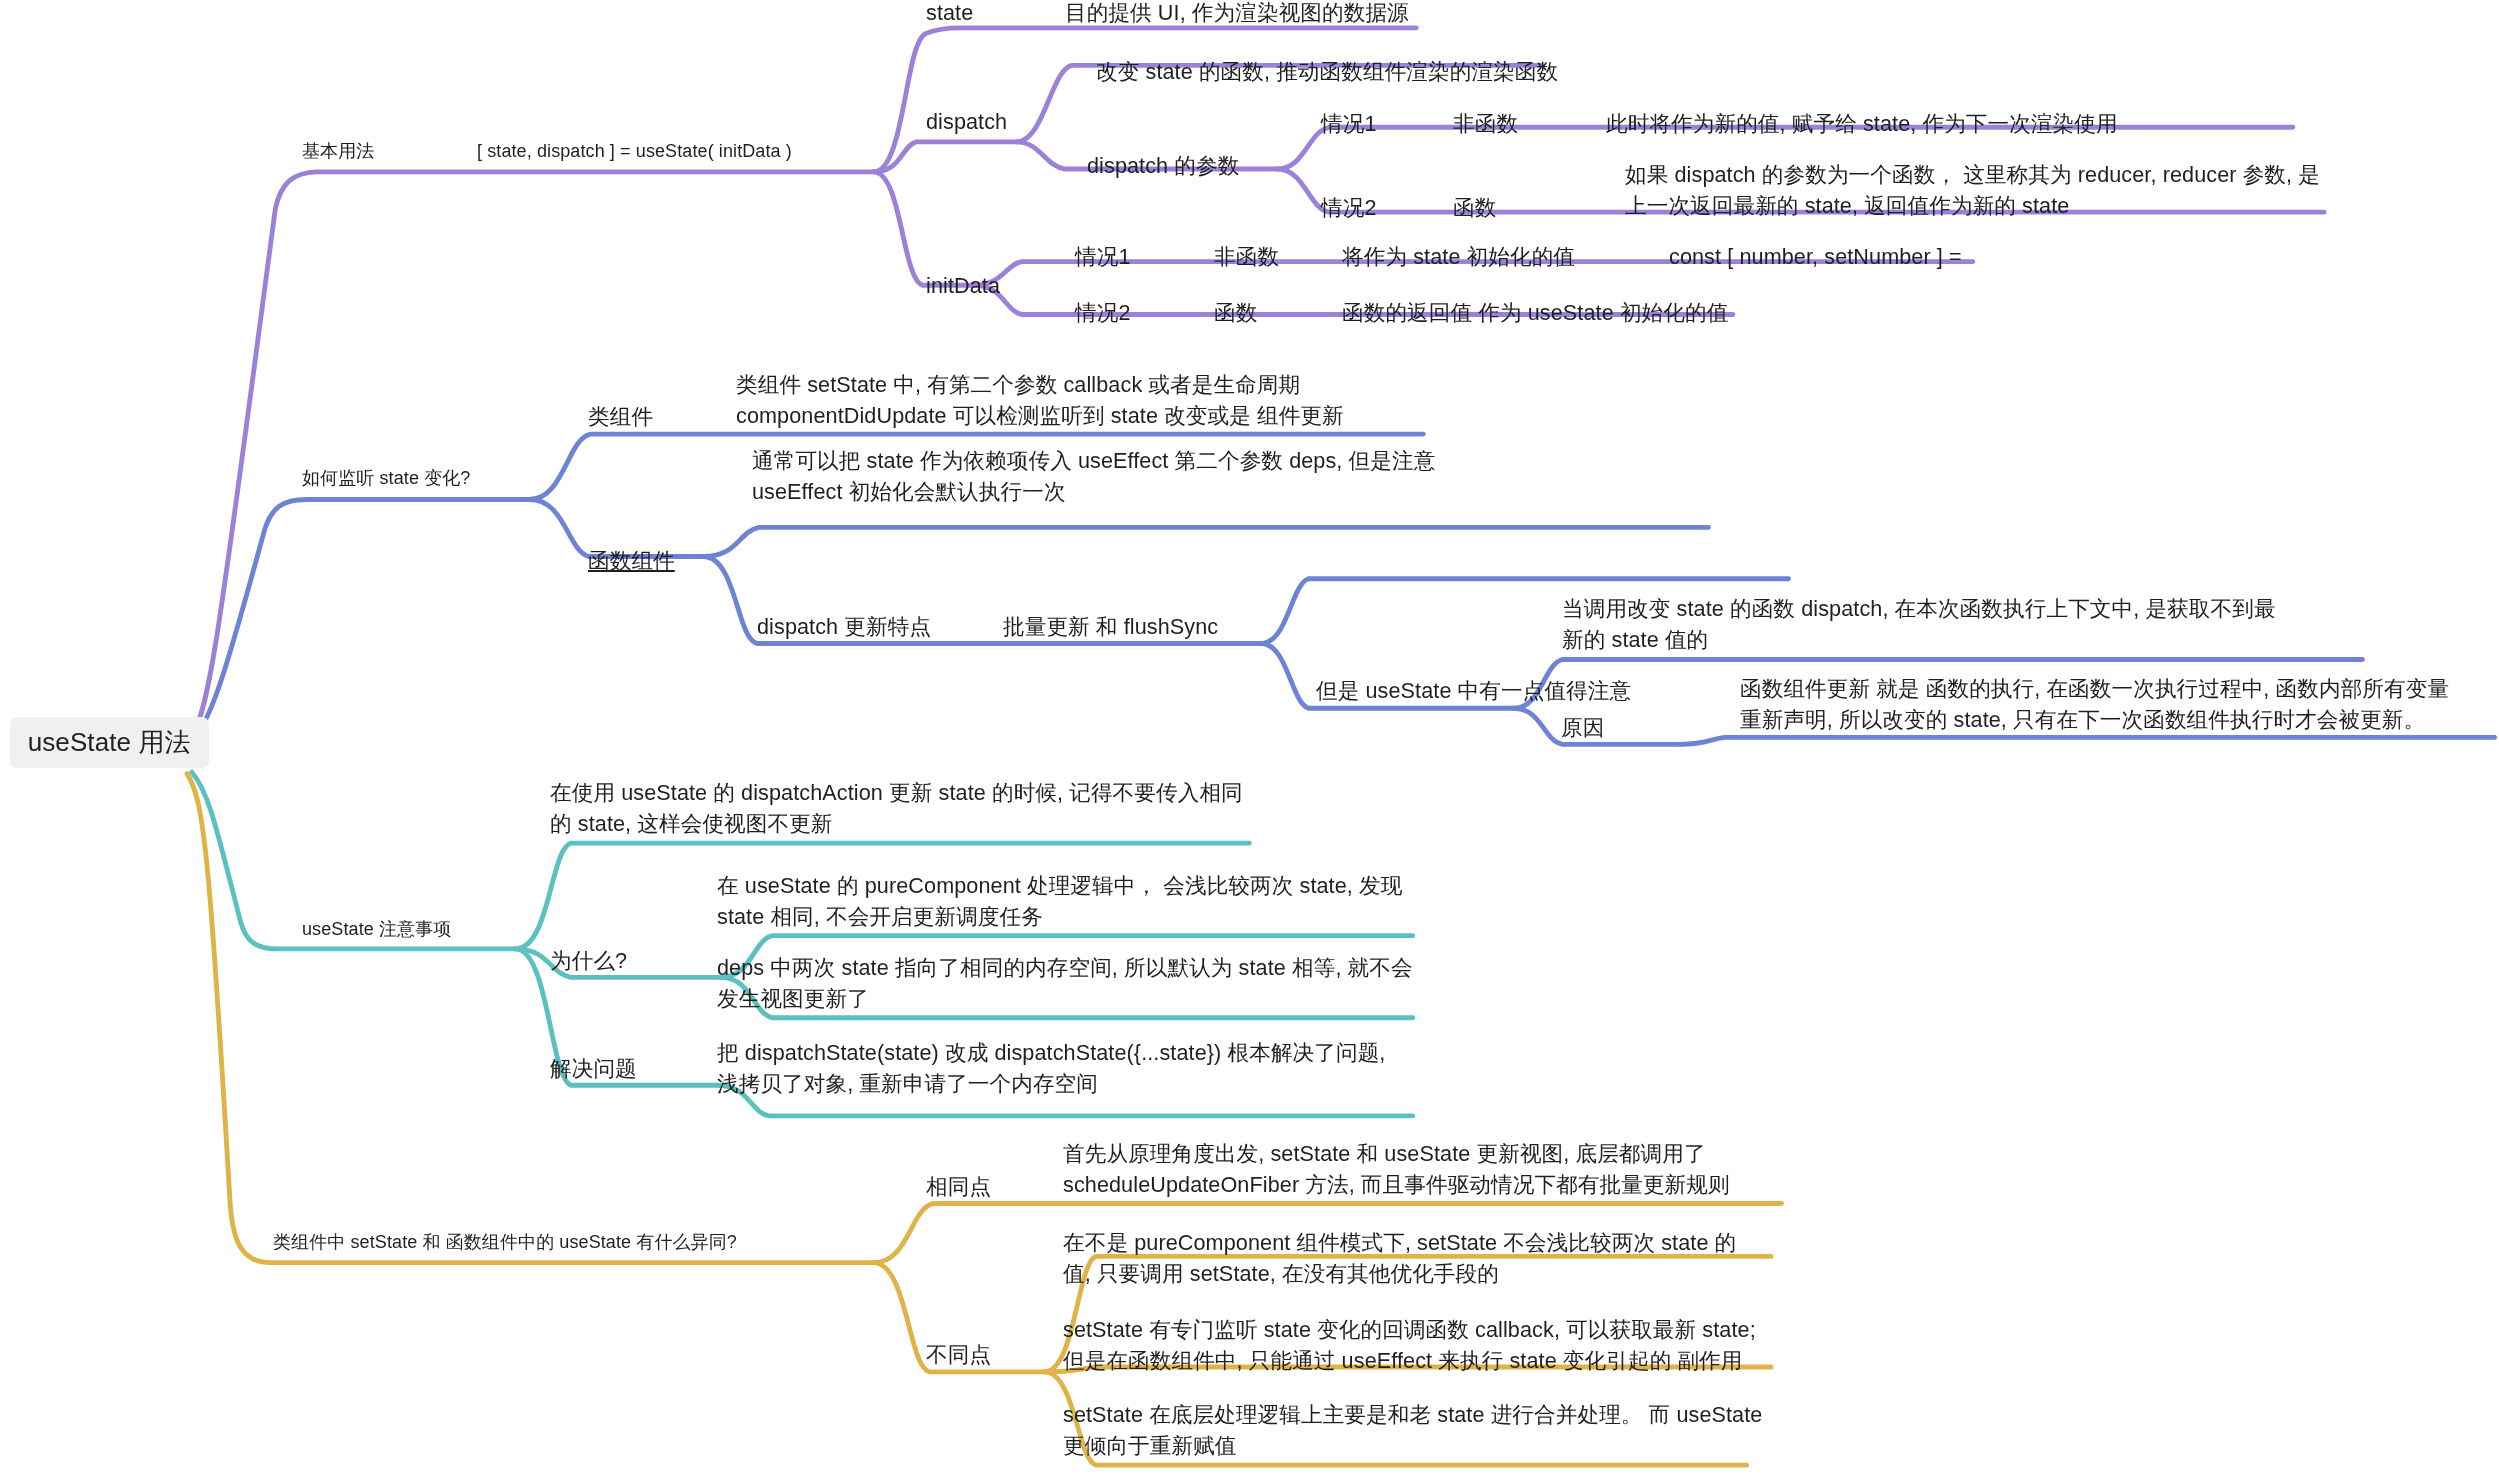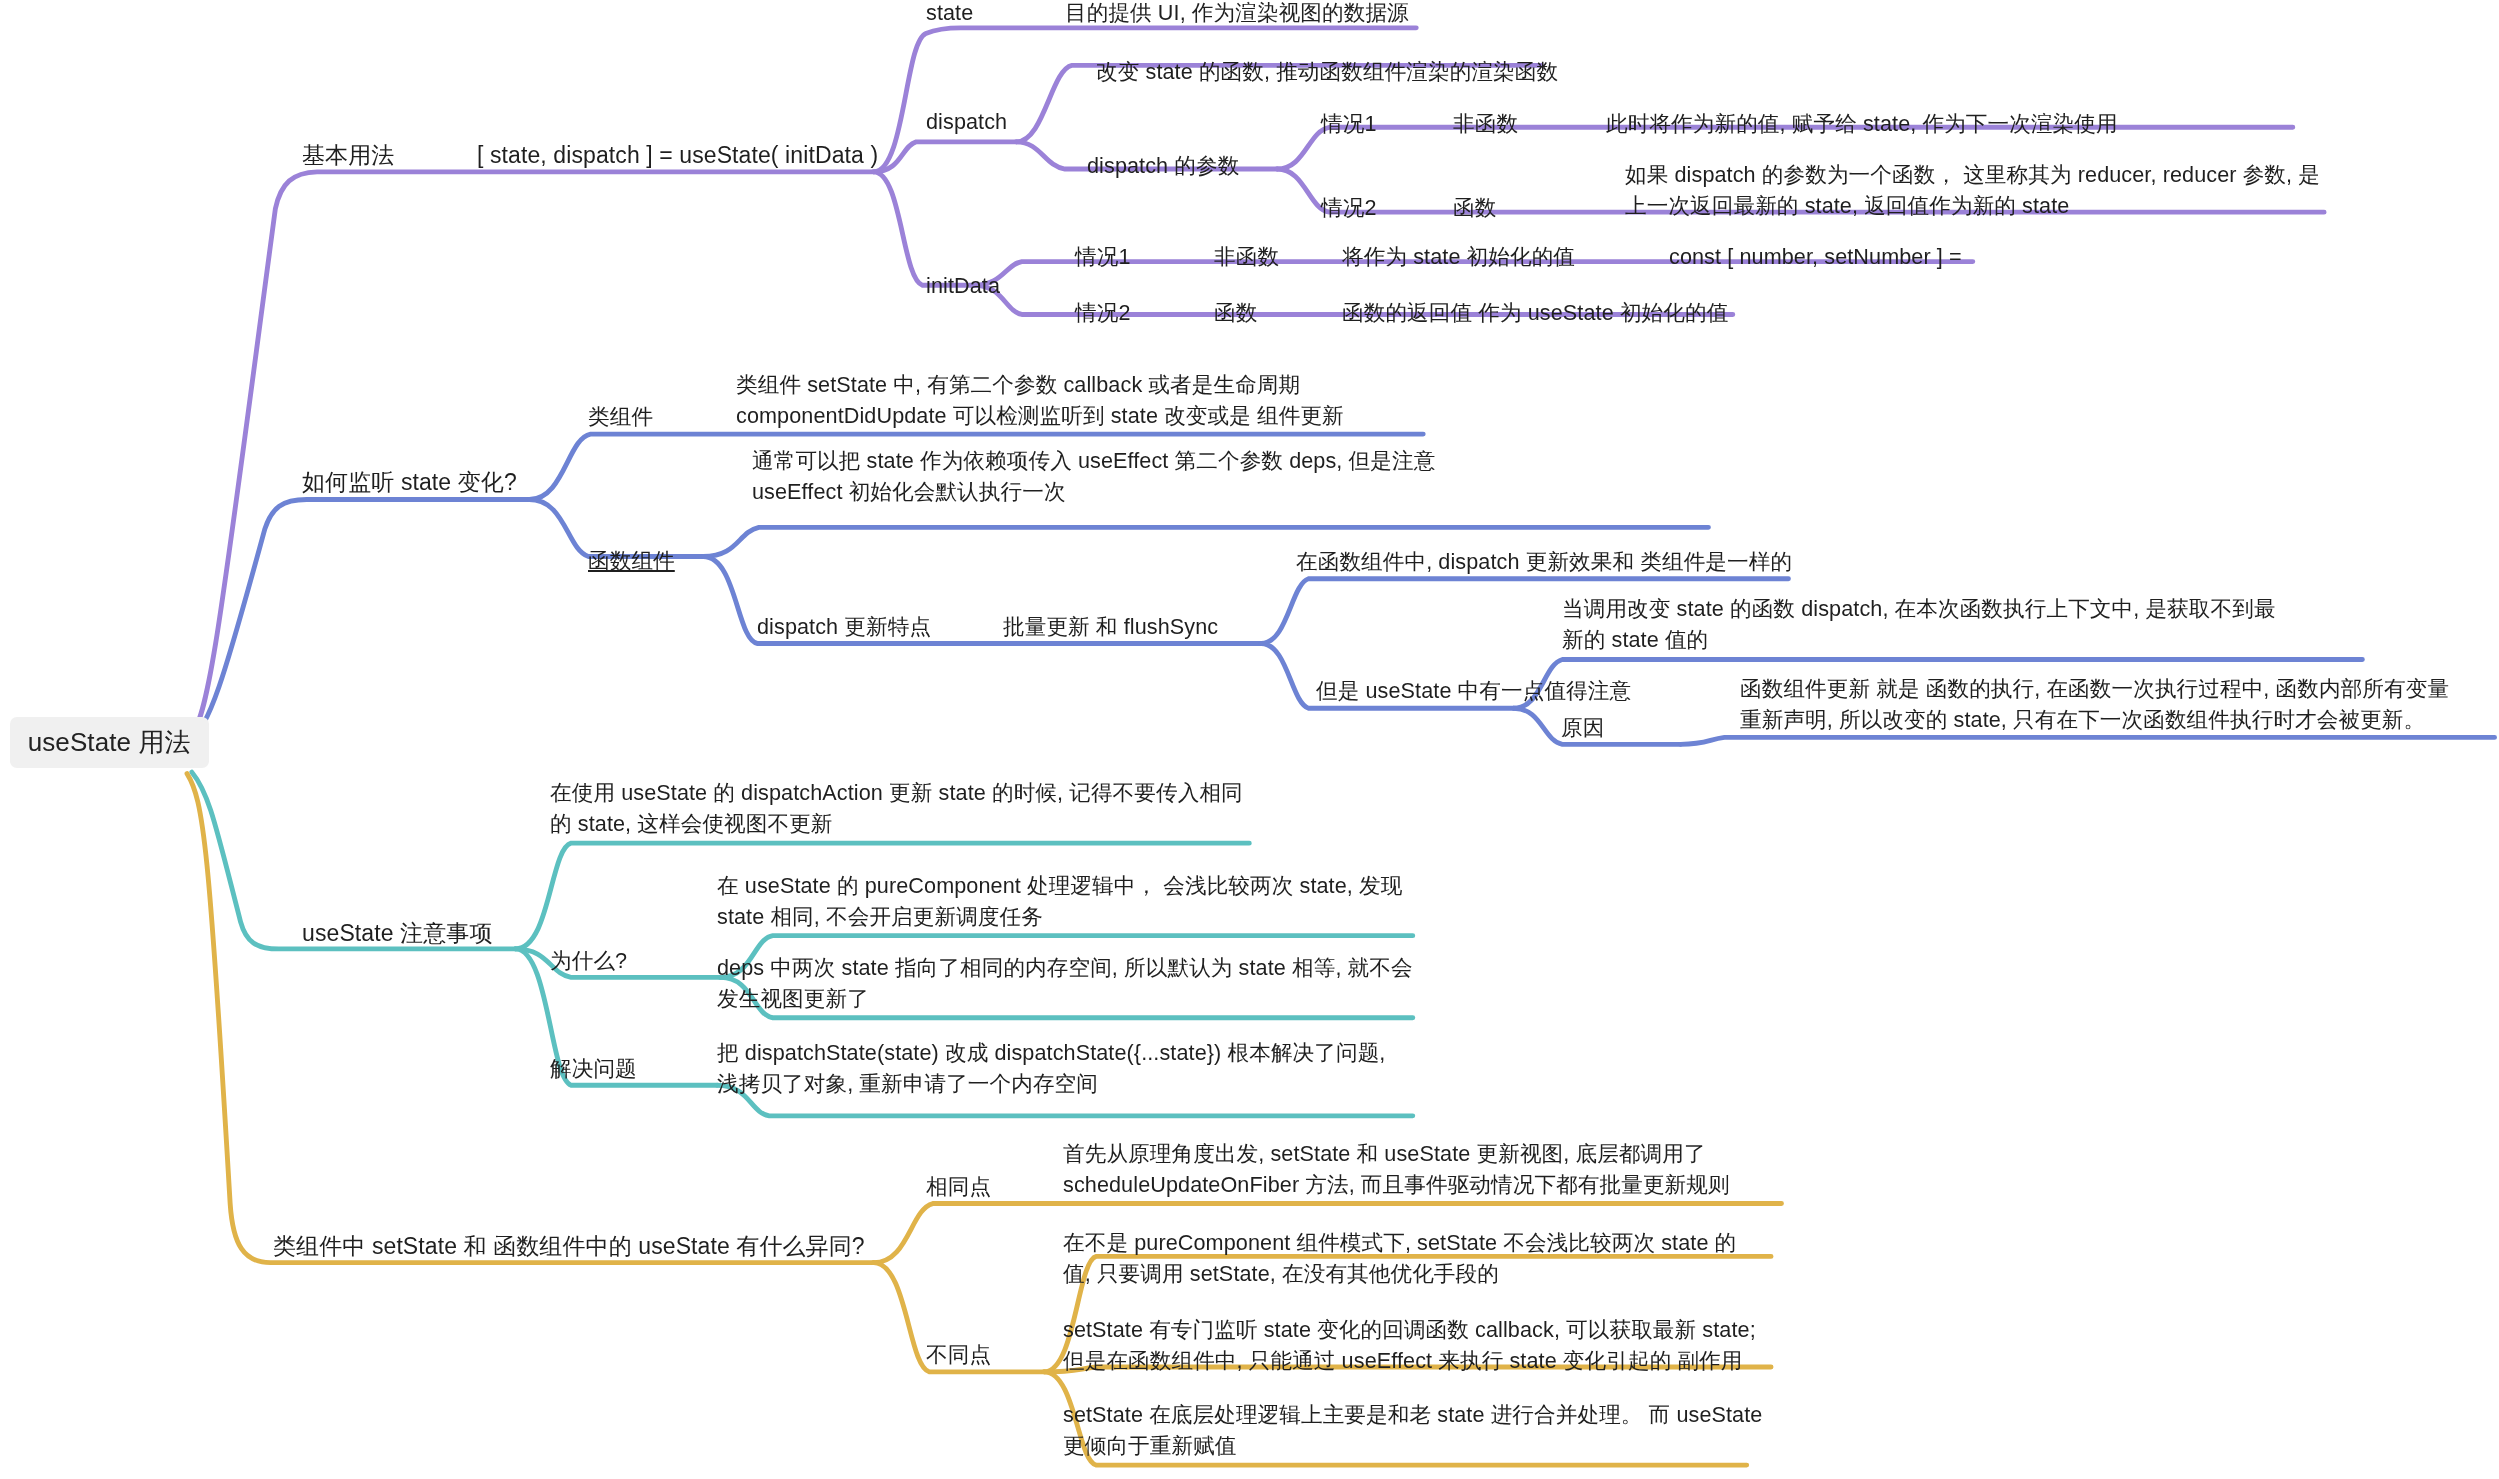--- a/index.html
+++ b/index.html
@@ -31,21 +31,21 @@
     letter-spacing: 0.1px;
   }
   .node.root {
     background: #f0f0f0;
     border-radius: 7px;
     padding: 9.7px 18px;
     font-size: 26px;
     color: #222222;
     line-height: 1.2;
   }
-  .node.lvl1 { font-size: 23px; }
+  .node.lvl1 { font-size: 18px; }
   .node.lvl2 { font-size: 21.6px; }
   .node.lvl3 { font-size: 21.6px; }
   .node.leaf { font-size: 21.6px; }
 </style>
 </head>
 <body>
 
 <div id="canvas">
 
   <svg class="links" viewBox="0 0 3592 2126" xmlns="http://www.w3.org/2000/svg">
@@ -177,21 +177,20 @@
 
   <div class="node lvl2" style="left:588px; top:546px;text-decoration:underline;">函数组件</div>
 
   <div class="node leaf" style="left:752px; top:446px;">通常可以把 state 作为依赖项传入 useEffect 第二个参数 deps, 但是注意
 useEffect 初始化会默认执行一次</div>
 
   <div class="node lvl3" style="left:757px; top:612px;">dispatch 更新特点</div>
 
   <div class="node lvl3" style="left:1003px; top:612px;">批量更新 和  flushSync</div>
 
-  <div class="node leaf" style="left:1296px; top:547px;">在函数组件中, dispatch 更新效果和 类组件是一样的</div>
 
   <div class="node leaf" style="left:1296px; top:676px;margin-left:20px;">但是 useState 中有一点值得注意</div>
 
   <div class="node leaf" style="left:1562px; top:594px;">当调用改变 state 的函数 dispatch, 在本次函数执行上下文中, 是获取不到最
 新的 state 值的</div>
 
   <div class="node lvl3" style="left:1561px; top:713px;">原因</div>
 
   <div class="node leaf" style="left:1740px; top:674px;">函数组件更新 就是 函数的执行, 在函数一次执行过程中, 函数内部所有变量
 重新声明, 所以改变的 state, 只有在下一次函数组件执行时才会被更新。</div>

